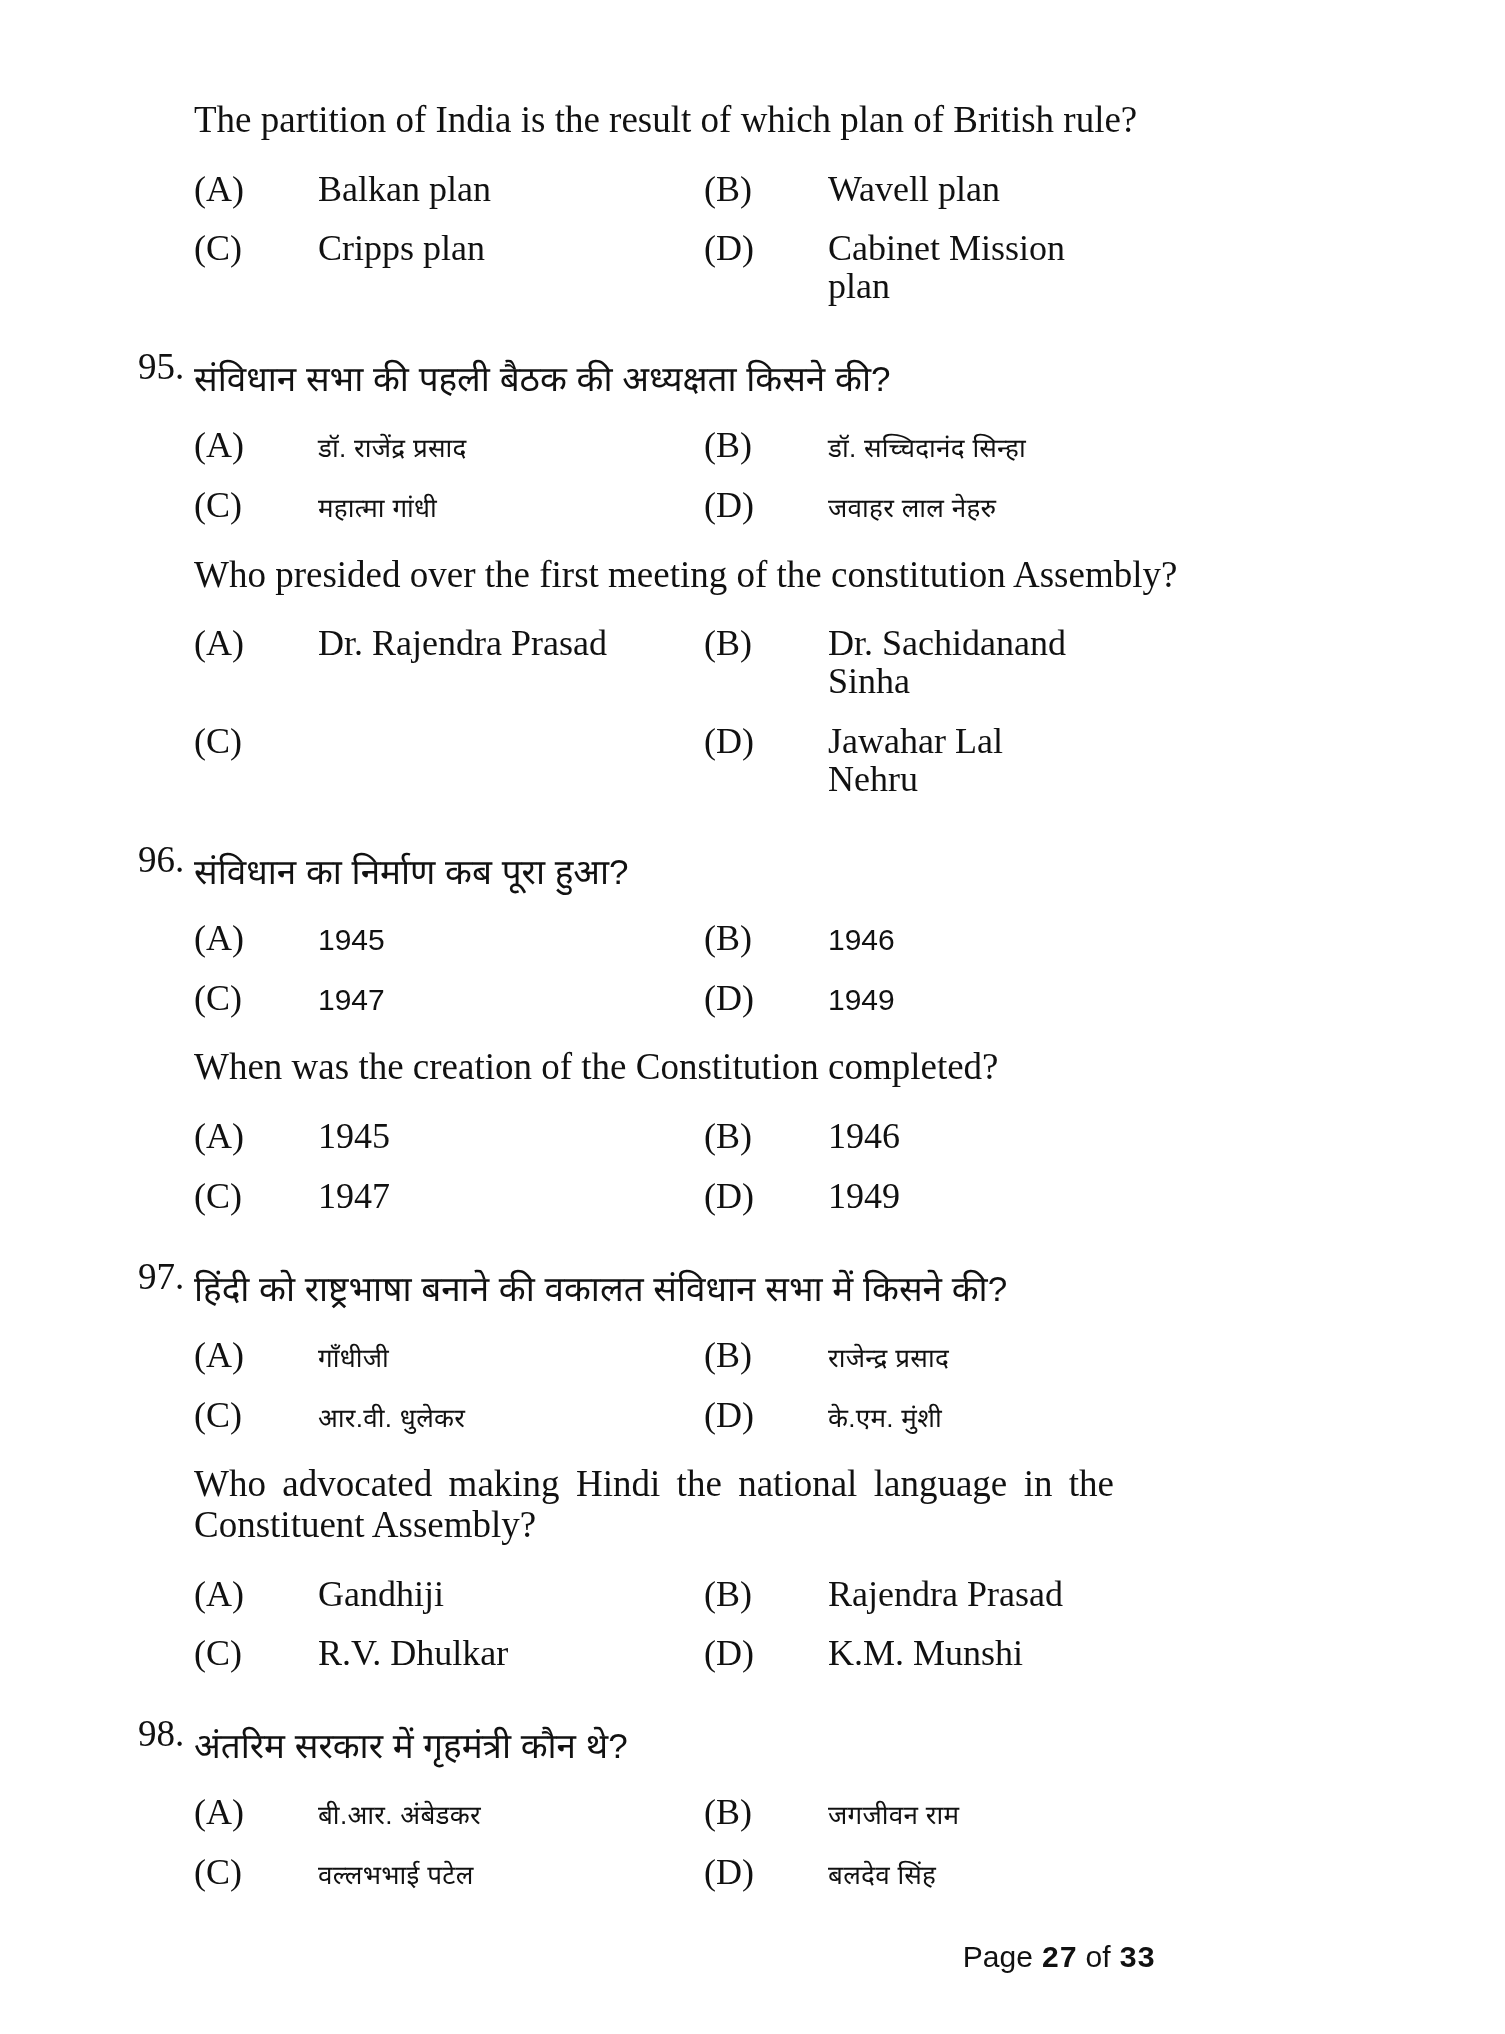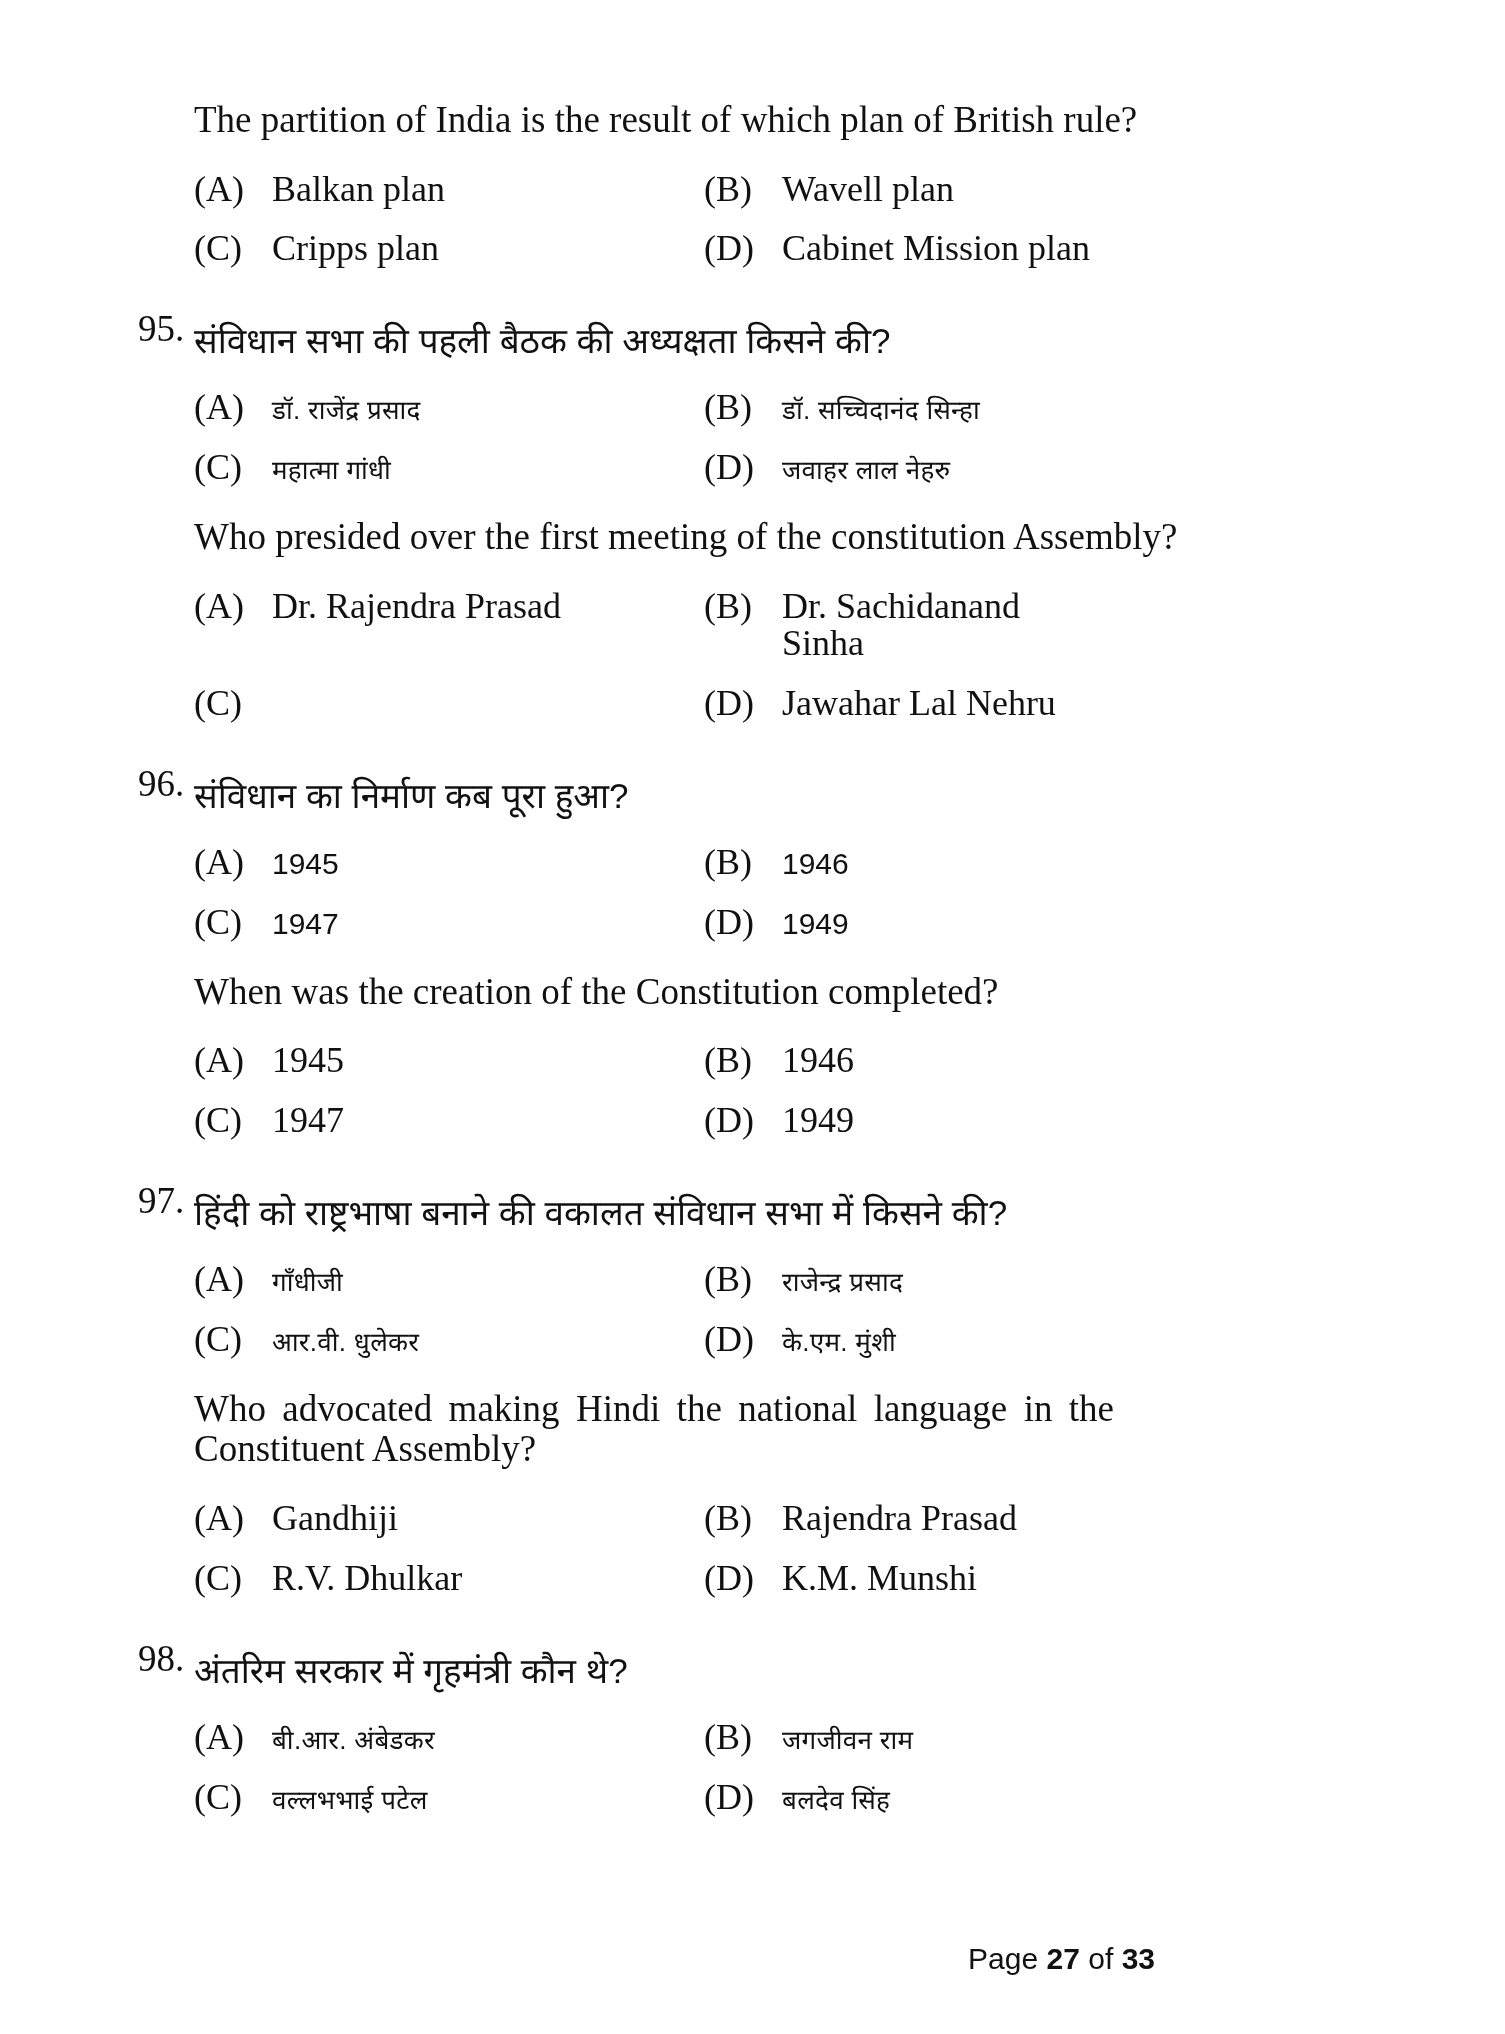--- a/index.html
+++ b/index.html
@@ -66,21 +66,21 @@
     align-items: baseline;
     font-size: 36px;
     line-height: 1.05;
   }
   .opt.left  { width: 510px; flex: 0 0 510px; }
   .opt.right { flex: 1 1 auto; }
   .olabel {
     width: 78px;
     flex: 0 0 78px;
   }
-  .otext { flex: 1 1 auto; }
+  .otext { flex: 1 1 auto; margin-left: 46px; }
 
   
   .deva {
     font-family: "Liberation Sans", "DejaVu Sans", sans-serif;
     font-size: 26px;
     letter-spacing: 0.3px;
   }
   .qline.deva-line .qtext { font-family: "Liberation Sans", "DejaVu Sans", sans-serif; font-size: 35px; margin-top: 24px; }
   .qline.deva-line .qnum { font-family: "Liberation Serif", "DejaVu Serif", serif; font-size: 37px; }
 
@@ -92,21 +92,21 @@
   
   .footer {
     position: absolute;
     right: 120px;
     bottom: 58px;
     font-size: 30px;
     font-family: "Liberation Sans", "DejaVu Sans", sans-serif;
     color: #111111;
     white-space: nowrap;
   }
-  .footer b { font-weight: bold; }
+  .footer b { font-weight: bold; font-family: Liberation Mono, monospace; }
 </style>
 </head>
 <body>
 
 <div class="page">
   <div class="content">
 
     <div>
       <div class="stmt">The partition of India is the result of which plan of British rule?</div>
       <div class="gap-md"></div>

